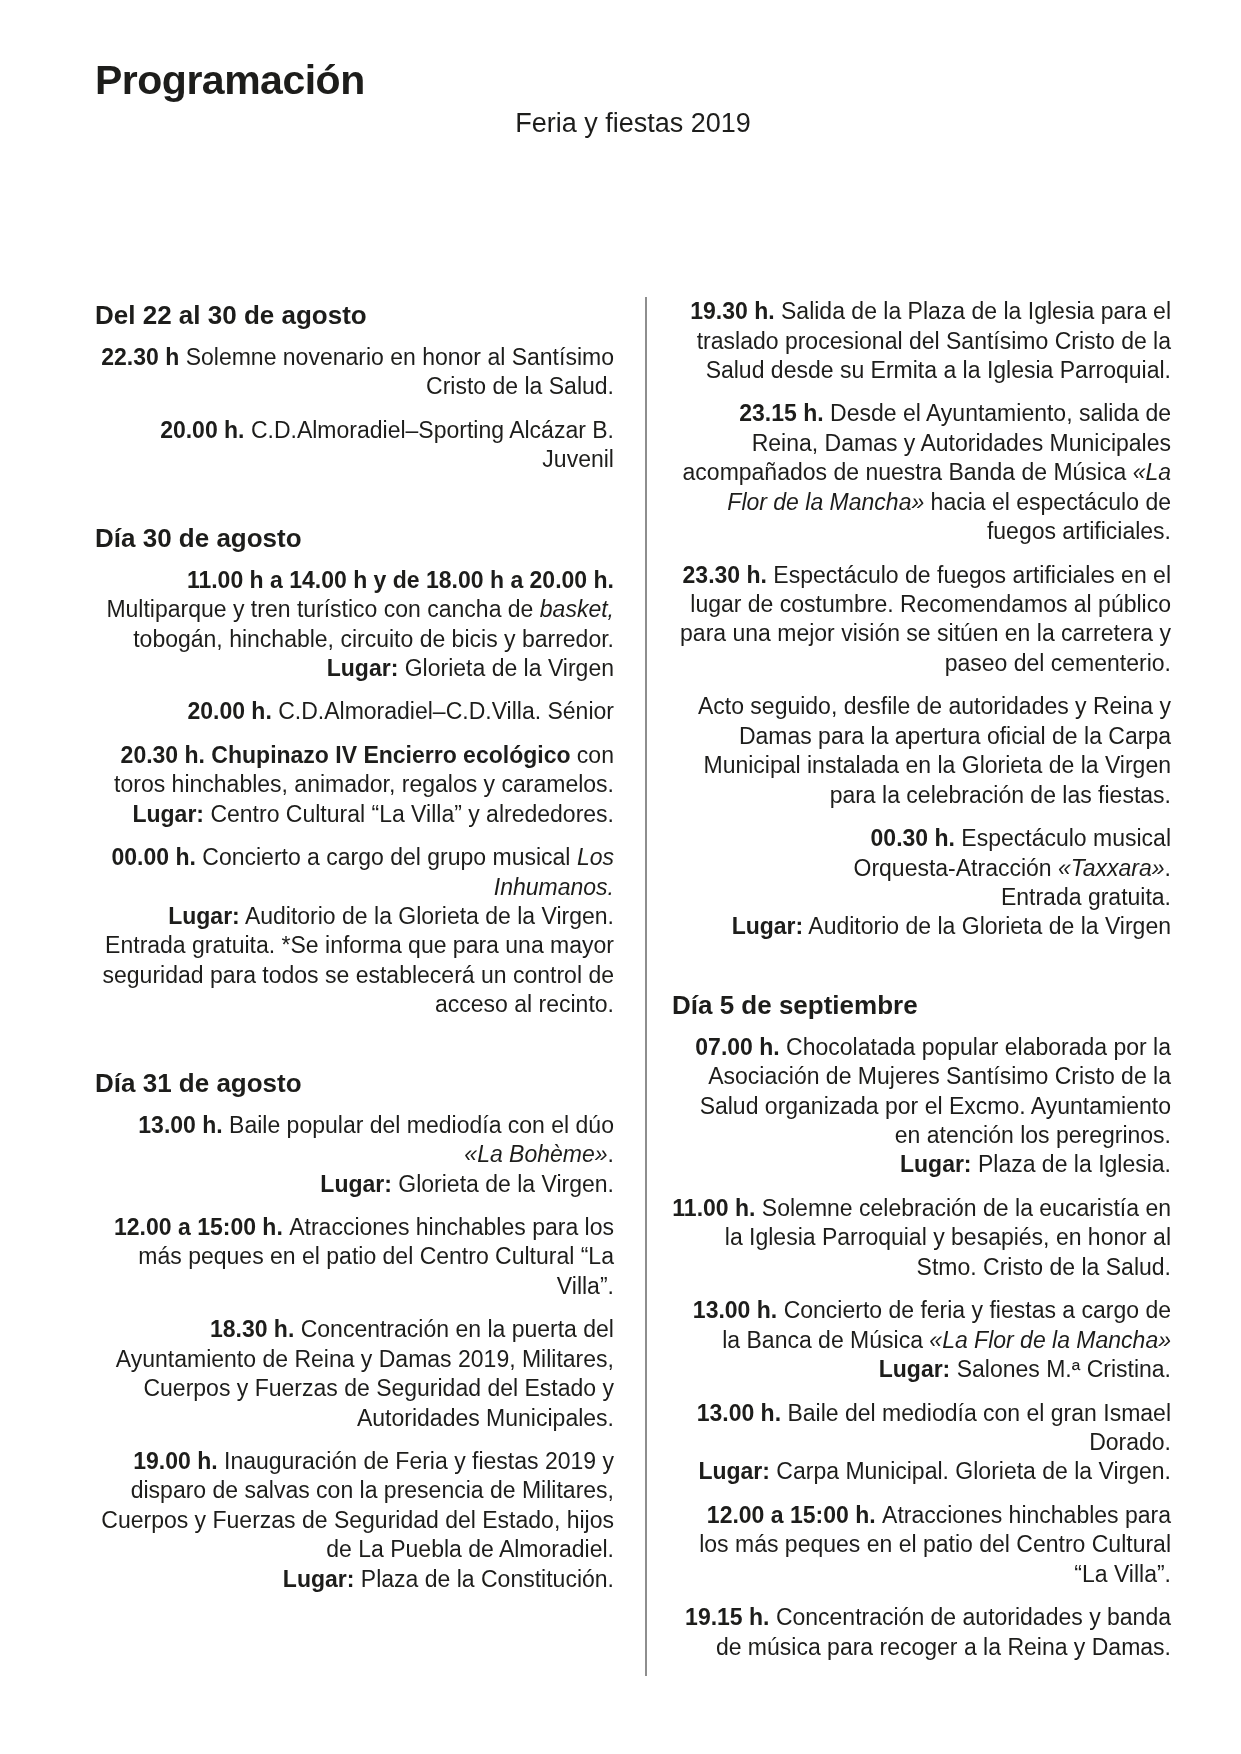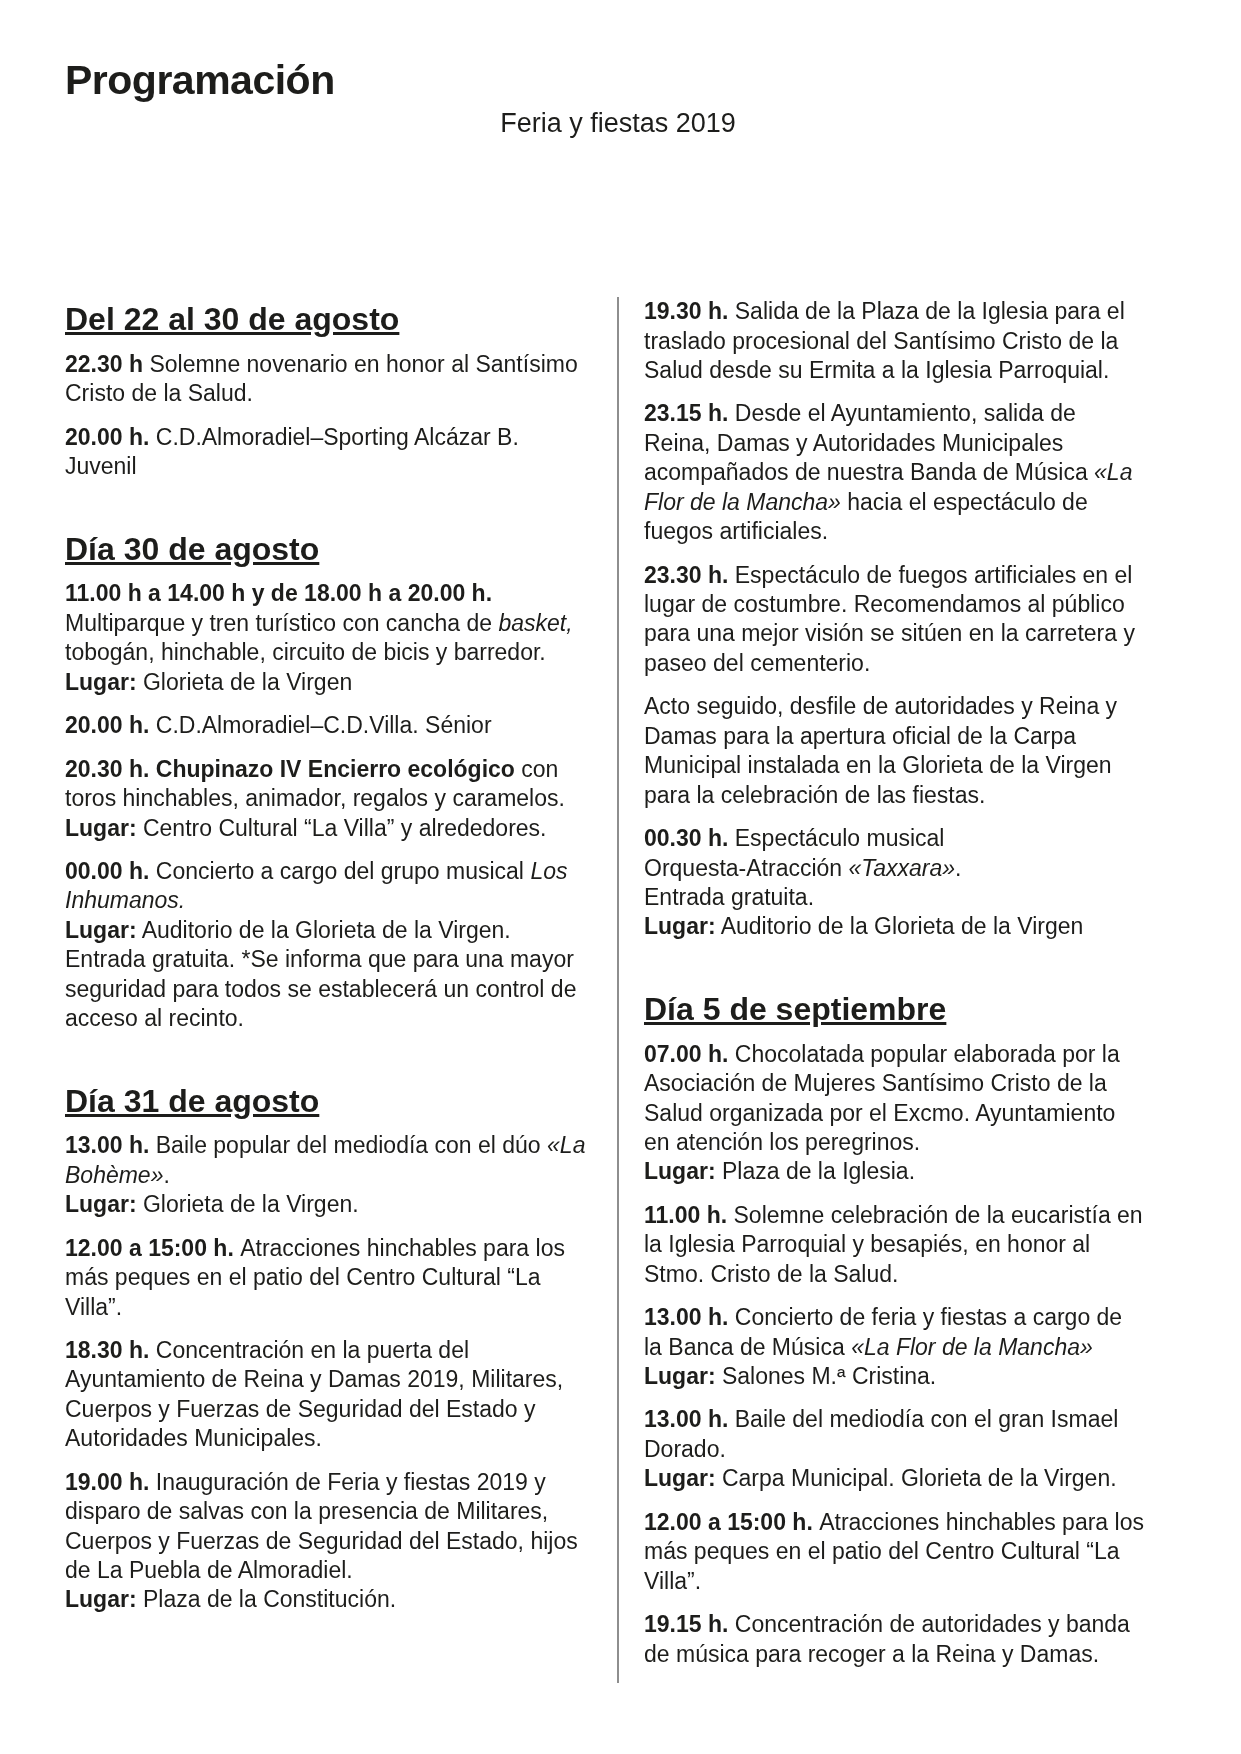--- a/index.html
+++ b/index.html
@@ -4,21 +4,21 @@
 <style>
   * { margin: 0; padding: 0; box-sizing: border-box; }
   html, body { background: #ffffff; }
   body { font-family: "Liberation Sans", sans-serif; }
   .page {
     position: relative;
     width: 1241px;
     height: 1754px;
     background: #ffffff;
     color: #1d1d1b;
-    padding: 58px 70px 0 65px;
+    padding: 58px 70px 0 95px;
     overflow: hidden;
   }
   .title {
     font-size: 41px;
     font-weight: 700;
     letter-spacing: -0.5px;
     line-height: 1.1;
   }
   .subtitle {
     font-size: 27px;
@@ -36,28 +36,27 @@
   }
   .col-left { width: 521px; }
   .col-right { width: 501px; }
   .divider {
     width: 2px;
     background: #8e8e8e;
     margin-left: 31px;
     margin-right: 25px;
   }
   .sec-heading {
-    font-size: 32px;
+    font-size: 26px;
     font-weight: 700;
     line-height: 1.15;
     margin: 49px 0 12px 0;
-    text-decoration: underline;
   }
   .col > .sec-heading:first-child { margin-top: 4px; }
-  .event { margin: 0 0 14px 0; }
+  .event { margin: 0 0 14px 0; text-align: right; }
   .b { font-weight: 700; }
   .i { font-style: italic; }
 </style>
 </head>
 <body>
 
 <div class="page">
   <header>
     <h1 class="title">Programación</h1>
     <div class="subtitle">Feria y fiestas 2019</div>

